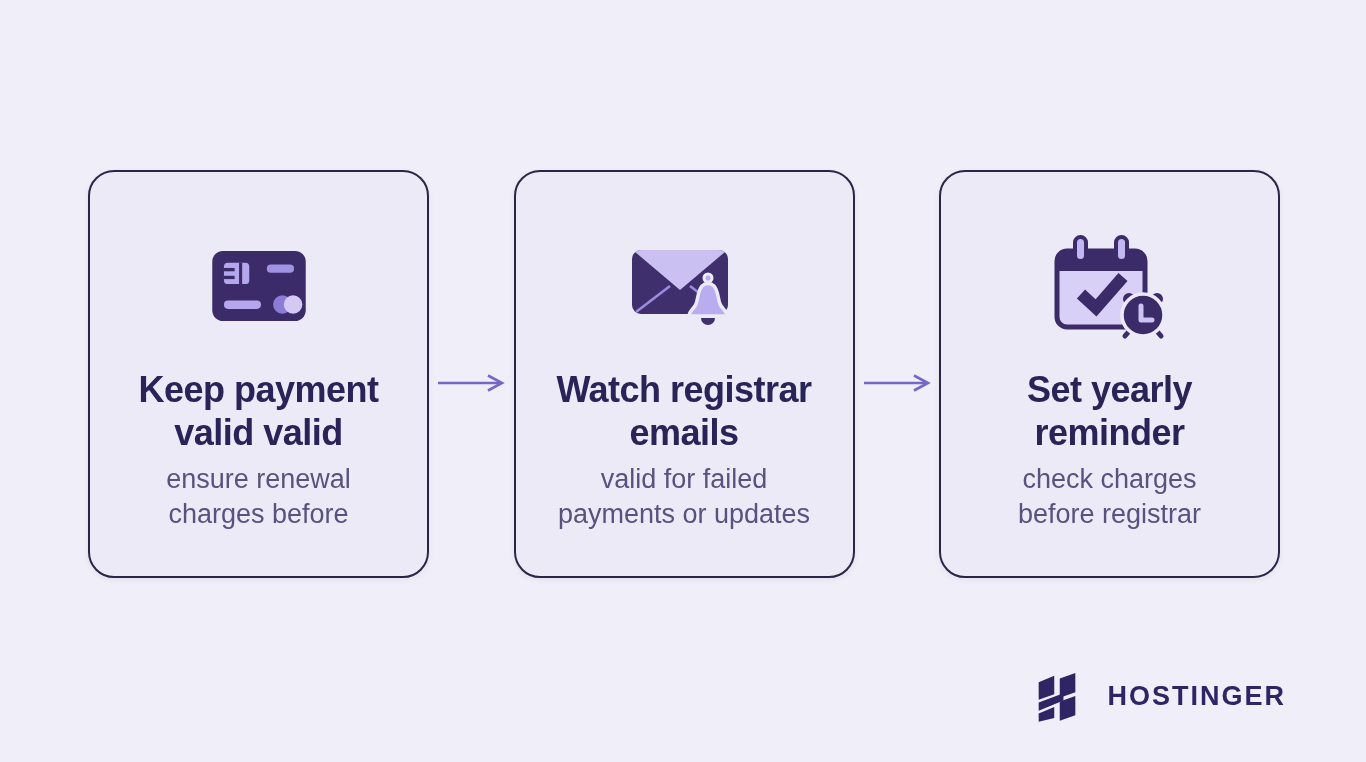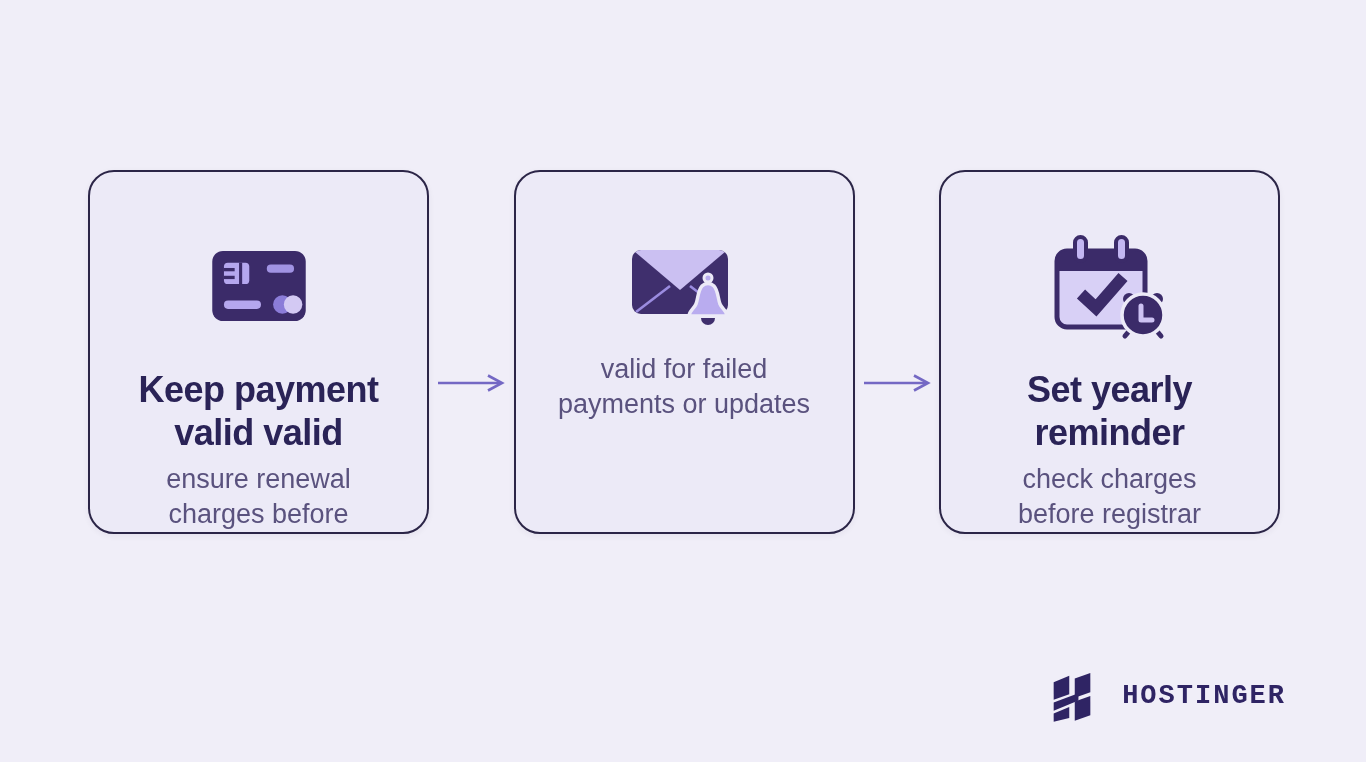--- a/index.html
+++ b/index.html
@@ -13,21 +13,21 @@
     position: absolute;
     left: 88px;
     top: 170px;
     width: 1192px;
     height: 408px;
     display: flex;
     align-items: stretch;
   }
   .card {
     width: 341px;
-    height: 364px;
+    height: 408px;
     background: #eceaf7;
     border: 2px solid #2b2547;
     border-radius: 26px;
     display: flex;
     flex-direction: column;
     align-items: center;
     padding: 56px 18px 0 18px;
     box-shadow: 0 2px 6px rgba(43,37,71,0.06);
   }
   .gap {
@@ -63,21 +63,20 @@
     color: #5a527e;
     text-align: center;
   }
   .brand {
     position: absolute;
     right: 80px;
     bottom: 40px;
     display: flex;
     align-items: center;
     gap: 28px;
-    font-family: Liberation Mono, monospace;
   }
   .brand-name {
     font-size: 27px;
     font-weight: bold;
     letter-spacing: 2px;
     color: #2f2464;
   }
 </style>
 </head>
 <body>
@@ -129,20 +128,24 @@
           <line x1="8" y1="70" x2="42" y2="44" stroke="#9b8ce0" stroke-width="2.6"></line>
           <line x1="96" y1="70" x2="62" y2="44" stroke="#9b8ce0" stroke-width="2.6"></line>
         </g>
         <g transform="translate(80,58)">
           <circle cx="0" cy="-22" r="4" fill="#b9acef" stroke="#eceaf7" stroke-width="3"></circle>
           <path d="M-19 16 C-19 11 -14 9 -12 4 C-10 -1 -10 -10 -6 -14 A8.5 8.5 0 0 1 6 -14 C10 -10 10 -1 12 4 C14 9 19 11 19 16 Z" fill="#b9acef" stroke="#eceaf7" stroke-width="3.5" stroke-linejoin="round"></path>
           <path d="M-7 18 A7 7 0 0 0 7 18 Z" fill="#3f2f6d"></path>
         </g>
       </svg>
     </div>
+    <div class="card-title">
+      <div>Watch registrar</div>
+      <div>emails</div>
+    </div>
     <div class="card-subtitle">
       <div>valid for failed</div>
       <div>payments or updates</div>
     </div>
   </div>
 
   <div class="gap">
     <svg class="arrow" width="70" height="18" viewBox="0 0 70 18">
       <line x1="2" y1="9" x2="64" y2="9" stroke="#7468c4" stroke-width="2.6"></line>
       <polyline points="52,1.5 66,9 52,16.5" fill="none" stroke="#7468c4" stroke-width="2.6" stroke-linejoin="miter"></polyline>

